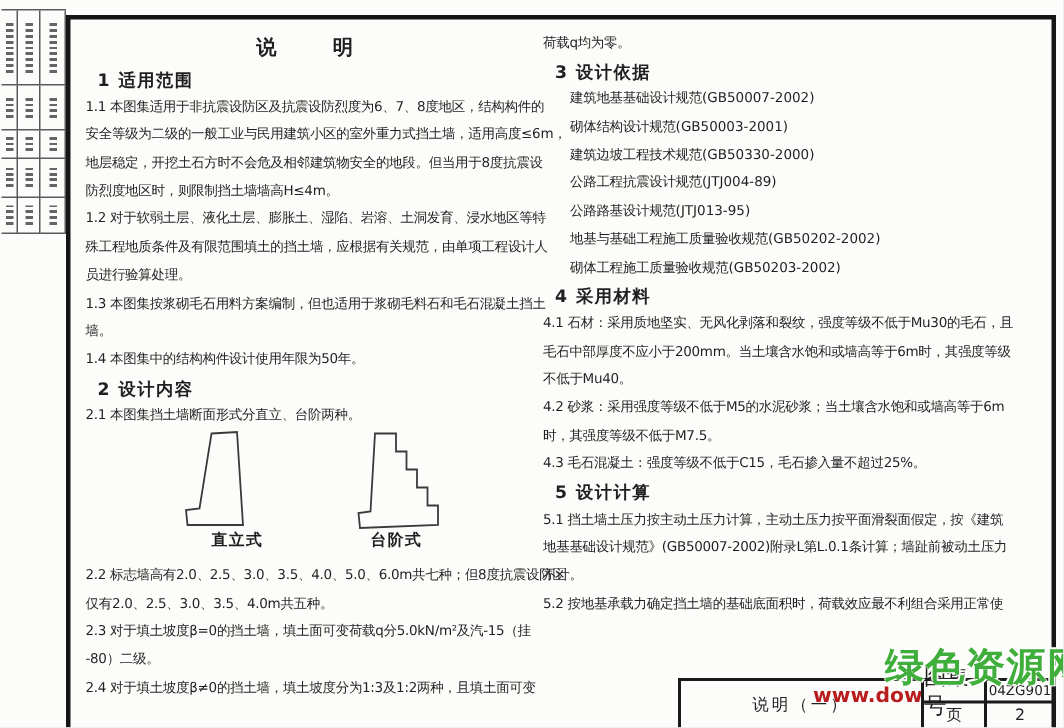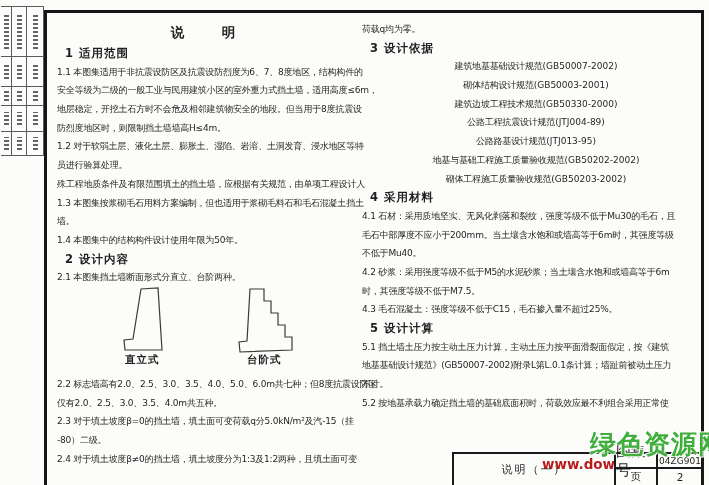--- a/index.html
+++ b/index.html
@@ -22,28 +22,28 @@
   
   .col{position:absolute;top:20px;}
   .col-left{left:57px;width:292px;}
   .col-right{left:362px;width:330px;}
   .ln{height:18.7px;line-height:18.7px;font-size:9px;letter-spacing:-0.2px;white-space:nowrap;}
   .hd{height:18.7px;line-height:18.7px;font-size:11.5px;font-weight:bold;letter-spacing:1px;
       white-space:nowrap;padding-left:8px;}
   .tt{height:24px;line-height:24px;font-size:13.5px;font-weight:bold;letter-spacing:12px;
       text-align:center;padding-left:12px;}
   
-  .brow{height:18.7px;line-height:18.7px;display:flex;justify-content:center;white-space:nowrap;}
+  .brow{height:18.7px;line-height:18.7px;display:flex;justify-content:flex-start;white-space:nowrap;}
   .bname{font-size:9px;letter-spacing:-0.2px;padding-left:18px;}
   .bcode{font-size:9px;letter-spacing:0;}
   
   .diagrams{position:relative;height:88px;}
   .diagrams svg{position:absolute;left:0;top:0;}
   .dlabel{position:absolute;top:66px;font-size:10.5px;font-weight:bold;letter-spacing:1px;white-space:nowrap;}
-  .dlabel-v{left:68px;}
+  .dlabel-v{left:84px;}
   .dlabel-s{left:190px;}
   
   .wm-brand{position:absolute;left:554px;top:427px;font-size:26px;font-weight:800;letter-spacing:1px;
             color:#3fae3b;z-index:5;white-space:nowrap;
             text-shadow:0 0 2px #fff,1px 1px 0 #fff,-1px -1px 0 #fff;margin-left:36px;}
   .wm-url{position:absolute;left:542px;top:456px;font-size:13.5px;font-weight:600;color:#b91c1c;
           z-index:1;white-space:nowrap;}
   
   .titleblock{position:absolute;left:452px;top:452px;width:252px;height:33px;box-sizing:border-box;
               border:2px solid #1a1a1a;border-bottom:none;display:flex;z-index:2;background:transparent;}
@@ -113,22 +113,22 @@
   </div>
 
   <div class="col col-left">
     <div class="tt">说　明</div>
     <div class="hd">1 适用范围</div>
     <div class="ln">1.1  本图集适用于非抗震设防区及抗震设防烈度为6、7、8度地区，结构构件的</div>
     <div class="ln">安全等级为二级的一般工业与民用建筑小区的室外重力式挡土墙，适用高度≤6m，</div>
     <div class="ln">地层稳定，开挖土石方时不会危及相邻建筑物安全的地段。但当用于8度抗震设</div>
     <div class="ln">防烈度地区时，则限制挡土墙墙高H≤4m。</div>
     <div class="ln">1.2  对于软弱土层、液化土层、膨胀土、湿陷、岩溶、土洞发育、浸水地区等特</div>
+    <div class="ln">殊工程地质条件及有限范围填土的挡土墙，应根据有关规范，由单项工程设计人</div>
     <div class="ln">员进行验算处理。</div>
-    <div class="ln">殊工程地质条件及有限范围填土的挡土墙，应根据有关规范，由单项工程设计人</div>
     <div class="ln">1.3  本图集按浆砌毛石用料方案编制，但也适用于浆砌毛料石和毛石混凝土挡土</div>
     <div class="ln">墙。</div>
     <div class="ln">1.4  本图集中的结构构件设计使用年限为50年。</div>
     <div class="hd">2 设计内容</div>
     <div class="ln">2.1  本图集挡土墙断面形式分直立、台阶两种。</div>
 
     <div class="diagrams">
       <svg width="292" height="66" viewBox="0 0 292 66">
         <polygon points="84,2 101,1 105,63 68,63 67,53 76,52" fill="none" stroke="#3a3a3a" stroke-width="1.2"></polygon>
         <polygon points="193,2 207,2 207,14 214,14 214,26 221,26 221,38 228,38 228,50 235,50 235,63 183,65 182,55 190,54" fill="none" stroke="#3a3a3a" stroke-width="1.2"></polygon>

